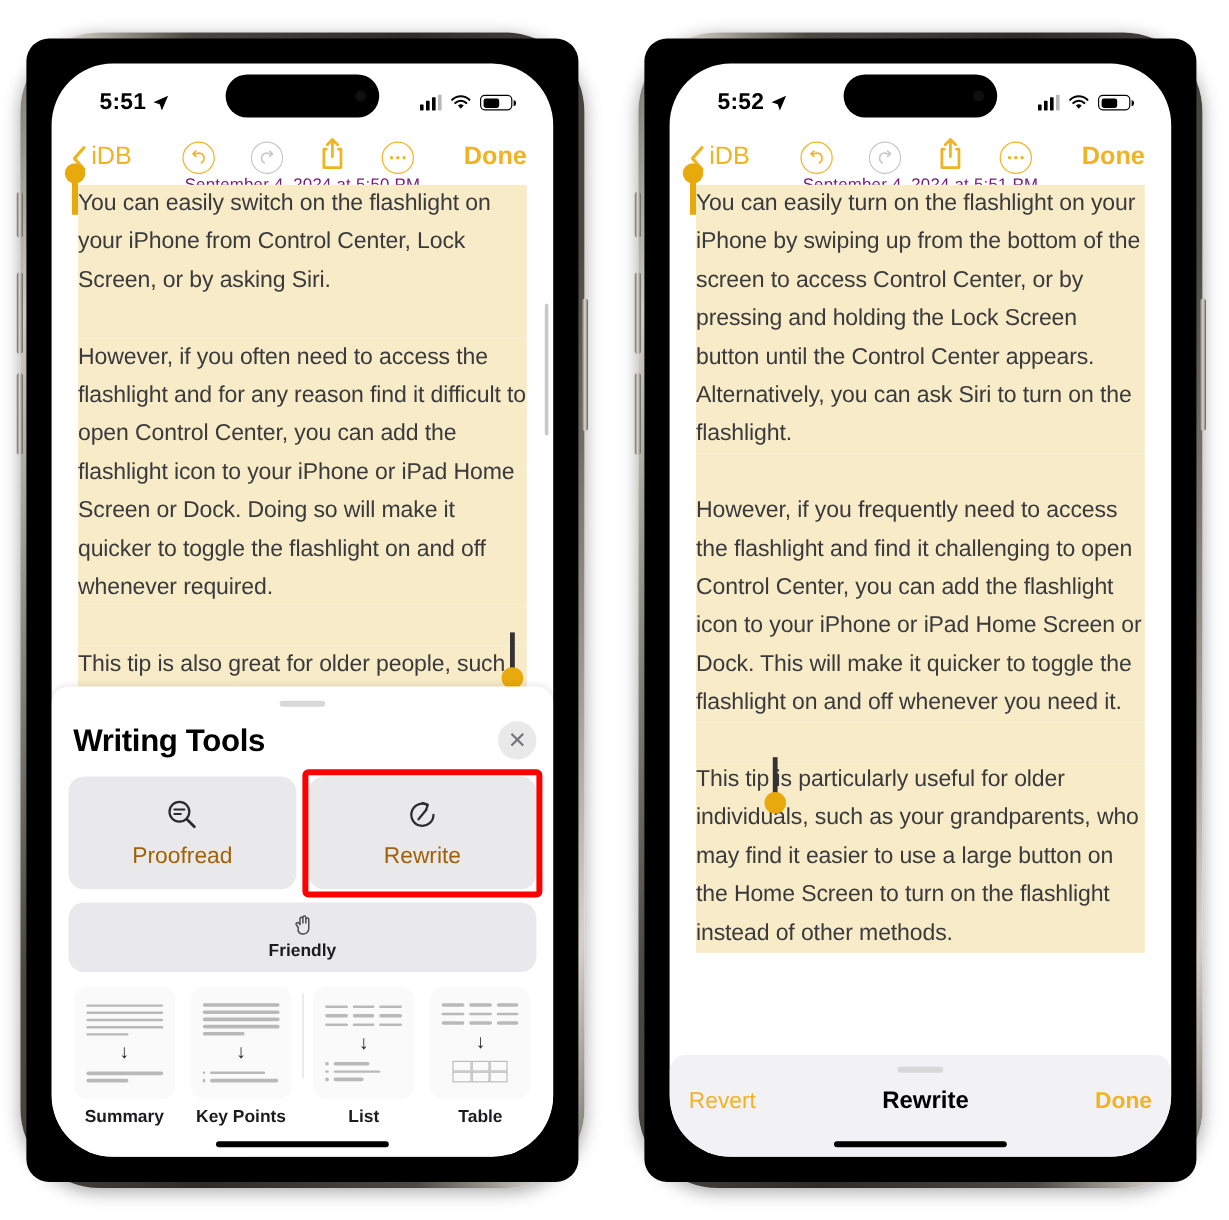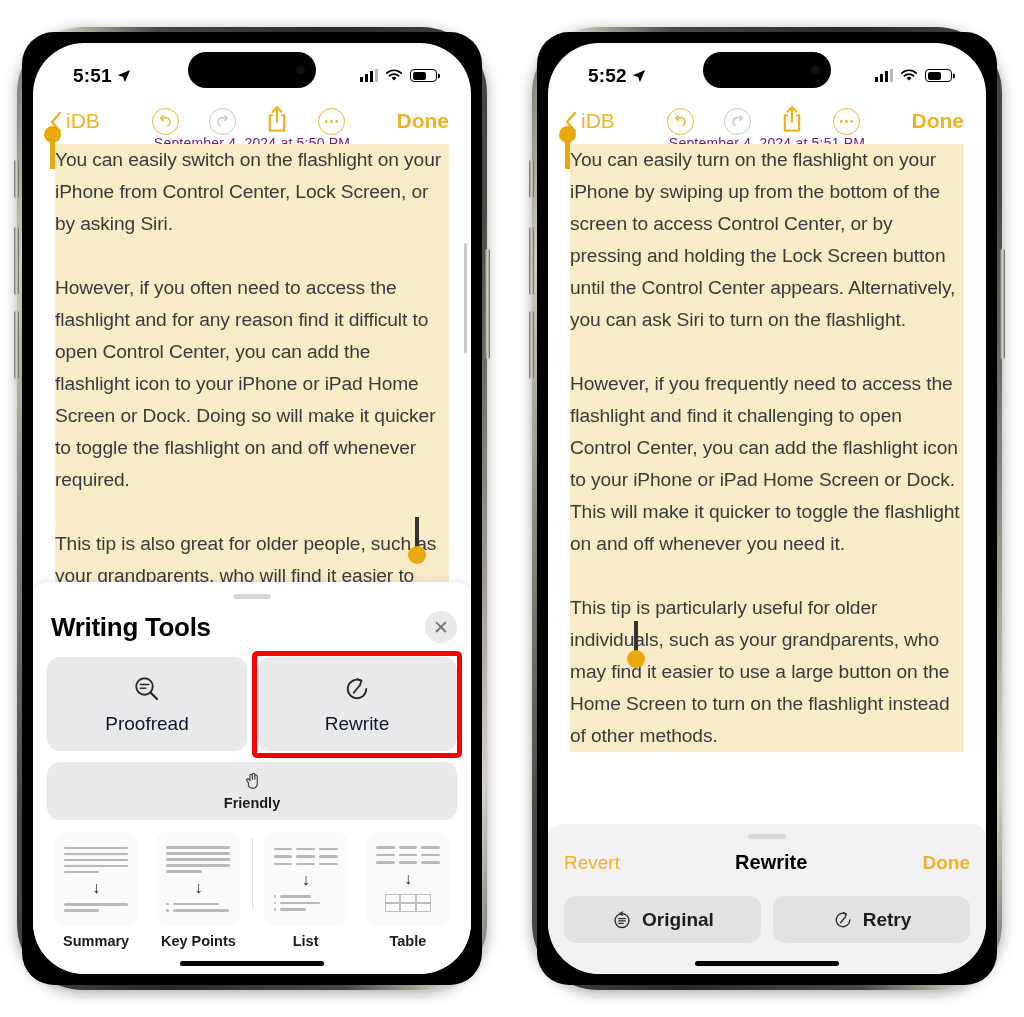--- a/index.html
+++ b/index.html
@@ -16,21 +16,21 @@
     position: absolute; top: 27px; width: 470px; height: 963px;
     border-radius: 66px;
     background: linear-gradient(100deg,#6f6c66 0%,#cfcbc2 7%,#8d8a83 14%,#4a4843 22%,#2c2b28 50%,#4a4843 78%,#9e9a92 88%,#d5d1c8 94%,#6f6c66 100%);
     padding: 5px;
     box-shadow: 0 3px 14px rgba(0,0,0,.35);
   }
   .phone.left  { left: 17px; }
   .phone.right { left: 532px; }
   .bezel {
     position: relative; width: 100%; height: 100%;
-    background: #000; border-radius: 32px; padding: 11px;
+    background: #000; border-radius: 19px; padding: 21px;
   }
   .screen {
     position: relative; width: 100%; height: 100%;
     background: #fff; border-radius: 51px; overflow: hidden;
   }
 
   
   .btn-side { position: absolute; background: linear-gradient(90deg,#6d6a64,#d7d3ca 45%,#b5b1a8 70%,#5c5a55); border-radius: 2px; }
   .btn-action { left: -3px; top: 133px; width: 5px; height: 38px; }
   .btn-volup  { left: -3px; top: 200px; width: 5px; height: 68px; }
@@ -124,21 +124,21 @@
     width:32px; height:32px; border-radius:50%; background:#e9e9ea;
     display:flex; align-items:center; justify-content:center; color:#76767a; font-size:19px;
   }
 
   .row2 { display:flex; gap:10px; margin-bottom:11px; }
   .big-card {
     flex:1; background:#e9e9eb; border-radius:13px; height:94px;
     display:flex; flex-direction:column; align-items:center; justify-content:center; gap:9px;
     position:relative;
   }
-  .big-card .lbl { font-size:19px; color:#0f172a; }
+  .big-card .lbl { font-size:19px; color:#a16207; }
   .hl-wrap { position:relative; flex:1; }
   .hl-wrap .hl-box {
     position:absolute; inset:-6px -5px -7px -5px; border:5px solid #FF0000; border-radius:5px;
     pointer-events:none;
   }
 
   .row3 { display:flex; gap:24px; margin-bottom:12px; }
   .tone-card {
     flex:1; background:#e9e9eb; border-radius:13px; height:58px;
     display:flex; flex-direction:column; align-items:center; justify-content:center; gap:3px;
@@ -521,38 +521,20 @@
         <div class="sel-end" style="left:86px; top:477px"></div>
       </div>
 
       <div class="rwbar">
         <div class="grabber"></div>
         <div class="rw-head">
           <span class="side">Revert</span>
           <span class="ttl">Rewrite</span>
           <span class="side bold">Done</span>
         </div>
-        <div class="rw-btns">
-          <div class="rw-btn">
-            <svg width="22" height="22" viewBox="0 0 24 24">
-              <circle cx="12" cy="12.6" r="7.6" stroke="#2b2b2b" stroke-width="1.5" fill="none"></circle>
-              <path d="M8.4 10.4h7.2M8.4 13h7.2M8.4 15.6h5" stroke="#2b2b2b" stroke-width="1.3" stroke-linecap="round"></path>
-              <path d="M12.6 3.2 9.6 5l3 1.8" stroke="#2b2b2b" stroke-width="1.4" fill="none" stroke-linecap="round" stroke-linejoin="round"></path>
-            </svg>
-            <span>Original</span>
-          </div>
-          <div class="rw-btn">
-            <svg width="22" height="22" viewBox="0 0 24 24">
-              <path d="M19.4 12a7.4 7.4 0 1 1-4.4-6.8" stroke="#2b2b2b" stroke-width="1.5" fill="none" stroke-linecap="round"></path>
-              <path d="M12.2 4.1 15.6 5.4l-1.2 3.4" stroke="#2b2b2b" stroke-width="1.5" fill="none" stroke-linecap="round" stroke-linejoin="round"></path>
-              <path d="M14.6 8.6 9.4 15" stroke="#2b2b2b" stroke-width="1.5" stroke-linecap="round"></path>
-            </svg>
-            <span>Retry</span>
-          </div>
-        </div>
         <div class="home-ind"></div>
       </div>
 
     </div>
     </div>
   </div>
 
 </div>
 
 </body></html>

